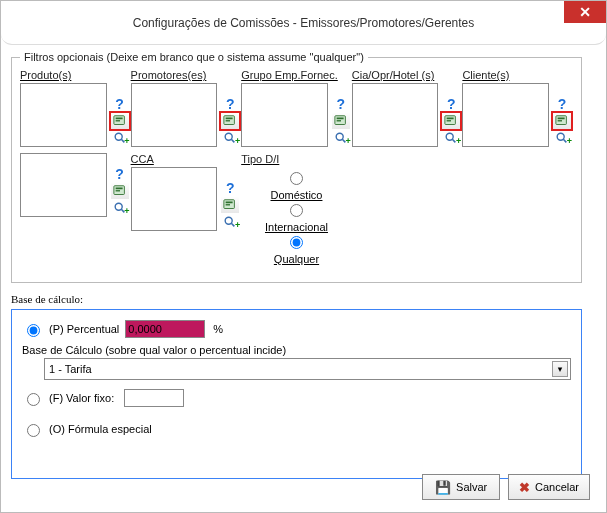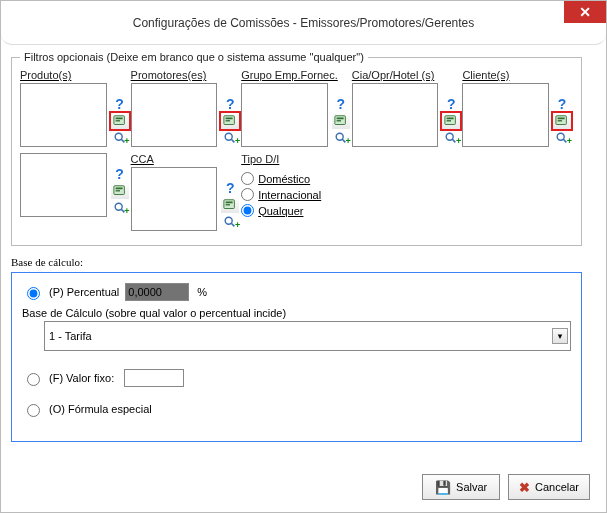--- a/index.html
+++ b/index.html
@@ -144,20 +144,21 @@
   }
   .tipo-options {
     border: 0;
     padding: 2px 0 0 0;
   }
   .radio-line {
     display: flex;
     align-items: center;
     gap: 4px;
     margin: 3px 0;
+    flex-direction: column;
   }
   .radio-line input { margin: 0; }
   .base-label {
     margin: 10px 0 4px 0;
     font-family: Liberation Serif, serif;
   }
   .base-panel {
     border: 1px solid #3b82f6;
     padding: 8px 10px 16px 10px;
     min-height: 170px;
@@ -165,36 +166,36 @@
   .opt-row {
     display: flex;
     align-items: center;
     gap: 6px;
     margin: 2px 0 6px 0;
   }
   .indent {
     margin-left: 22px;
   }
   .pct-input {
-    width: 64px;
+    width: 80px;
     height: 18px;
     border: 1px solid #888;
     font-size: 11px;
     padding: 0 2px;
-    background: #737373;
+    background: #be185d;
     color: #000;
     text-align: left;
   }
   .pct-suffix { margin-left: 2px; }
   .subtext {
     margin: 6px 0 2px 0;
   }
   .select-box {
     width: 100%;
-    height: 30px;
+    height: 22px;
     border: 1px solid #888;
     background: #fff;
     display: flex;
     align-items: center;
     justify-content: space-between;
     padding: 0 2px 0 4px;
     cursor: pointer;
   }
   .select-arrow {
     width: 16px;
@@ -450,21 +451,21 @@
         <span class="pct-suffix">%</span>
       </div>
       <div class="indent subtext">Base de Cálculo (sobre qual valor o percentual incide)</div>
       <div class="indent">
         <div class="select-box">
           <span>1 - Tarifa</span>
           <span class="select-arrow">▾</span>
         </div>
       </div>
 
-      <div class="opt-row" style="margin-top:18px">
+      <div class="opt-row" style="margin-top:9px">
         <input type="radio" name="base" id="r-vf" style="">
         <label>(F) Valor fixo:</label>
         <input class="vf-input" value="" style="">
       </div>
 
       <div class="opt-row" style="margin-top:14px">
         <input type="radio" name="base" id="r-fo" style="">
         <label>(O) Fórmula especial</label>
       </div>
 

